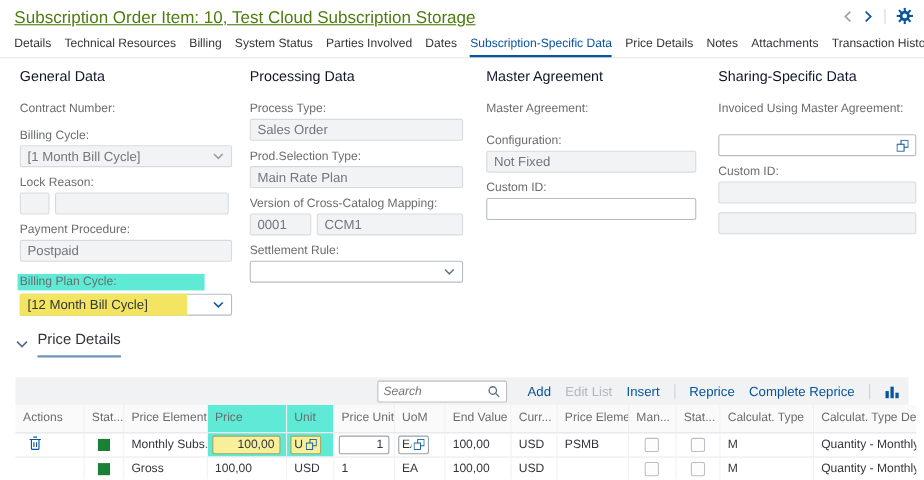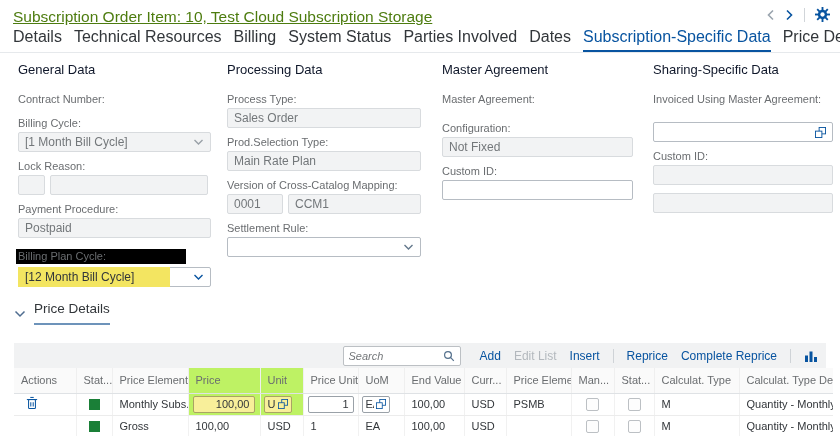--- a/index.html
+++ b/index.html
@@ -12,61 +12,61 @@
   
   .titlebar { position:absolute; top:0; left:0; right:0; height:30px; }
   .page-title { position:absolute; left:13px; top:8px; font-size:15.5px; font-weight:400; color:#4d7c0f; white-space:nowrap;text-decoration:underline; }
   .nav-icons { position:absolute; right:10px; top:7px; display:flex; align-items:center; gap:10px; }
   .vsep { width:1px; height:14px; background:#d1d5d9; }
   .icon-btn { display:flex; align-items:center; justify-content:center; cursor:pointer; }
   
   .tabbar { position:absolute; top:30px; left:0; right:0; height:23px;
     border-bottom:1px solid #e6e9ec; display:flex; align-items:flex-end; gap:12px;
     padding-left:13px; white-space:nowrap; overflow:hidden; }
-  .tab { font-size:16px; color:#32363a; padding-bottom:6px; cursor:pointer; }
+  .tab { font-size:11px; color:#32363a; padding-bottom:6px; cursor:pointer; }
   .tab.selected { color:#0854a0; border-bottom:3px solid #0854a0; margin-bottom:-1px; padding-bottom:4px; }
   
   .form-col { position:absolute; top:62px; }
   .c1 { left:18px;  width:193px; }
   .c2 { left:227px; width:194px; }
   .c3 { left:442px; width:191px; }
   .c4 { left:653px; width:180px; }
   .sec-title { font-size:13px; color:#0f172a; font-weight:400; margin-bottom:16px; }
   .lbl { display:block; font-size:11px; color:#6a6d70; margin-bottom:3px; white-space:nowrap; }
   .grp { margin-bottom:8px; }
   .grp.lbl-only { margin-bottom:12px; }
   .grp.lbl-only-lg { margin-bottom:17px; }
   .fld { height:20px; border:1px solid #b6bcc3; border-radius:2px; background:#fff;
     display:flex; align-items:center; padding:0 6px; font-size:12px; color:#32363a; position:relative; }
   .fld.dis { background:#f2f3f4; border-color:#d8dbde; color:#73777a; }
   .fld .ftxt { position:relative; z-index:2; white-space:nowrap; overflow:hidden; }
   .fld .chev { margin-left:auto; position:relative; z-index:2; display:flex; }
   .row2 { display:flex; gap:5px; }
-  .hl-label { background:#000000; display:inline-block; width:170px; padding:1px 0 2px 2px; margin-left:-2px; }
+  .hl-label { background:#5eead4; display:inline-block; width:170px; padding:1px 0 2px 2px; margin-left:-2px; }
   .hl-cover { position:absolute; left:-1px; top:-1px; bottom:-1px; width:152px; background:#f3e561; z-index:1; }
   
   .pd-head { position:absolute; left:14px; top:301px; display:flex; align-items:flex-start; gap:8px; }
   .pd-title { font-size:13.5px; color:#32363a; border-bottom:2px solid #6d93ba; padding-bottom:7px; }
   .pd-chevron { margin-top:3px; cursor:pointer; }
   .toolbar { position:absolute; left:14px; top:343px; width:812px; height:25px; background:#f1f2f3;
     display:flex; align-items:center; justify-content:flex-end; gap:13px; padding-right:8px; }
   .search { width:118px; height:20px; background:#fff; border:1px solid #bcc0c4; border-radius:2px;
     display:flex; align-items:center; padding:0 5px; margin-right:6px; }
   .search input { border:none; outline:none; width:100%; font-size:11px; font-style:italic; color:#32363a;
     font-family:"Liberation Sans","DejaVu Sans",sans-serif; background:transparent; }
   .search input::placeholder { color:#74777a; font-style:italic; }
   .tbtn { font-size:12px; color:#0854a0; cursor:pointer; white-space:nowrap; }
   .tbtn.disabled { color:#b3b8bd; cursor:default; }
   .tsep { width:1px; height:14px; background:#cfd3d7; }
   
   table.pdt { position:absolute; left:14px; top:368px; width:819px; border-collapse:collapse; table-layout:fixed; }
   .pdt th { height:25px; font-size:11px; font-weight:400; color:#6a6d70; text-align:left;
     padding:0 7px; background:#fafafa; border-bottom:1px solid #dfe2e5; border-right:1px solid #efefef;
     white-space:nowrap; overflow:hidden; }
-  .pdt th.hl, .pdt td.hl { background:#bef264; }
+  .pdt th.hl, .pdt td.hl { background:#5eead4; }
   .pdt td { height:22px; font-size:11px; color:#32363a; padding:0 7px; border-bottom:1px solid #ececec;
     border-right:1px solid #f1f1f1; white-space:nowrap; overflow:hidden; background:#fff; }
   .pdt td:last-child, .pdt th:last-child { border-right:none; }
   .status-sq { display:inline-block; width:11px; height:11px; background:#1a7f37; vertical-align:middle; }
   .cell-input { height:17px; border:1px solid #9aa1a8; border-radius:2px; background:#fff; font-size:11px;
     color:#32363a; padding:0 4px; font-family:"Liberation Sans","DejaVu Sans",sans-serif; outline:none; }
   .cell-input.num { text-align:right; }
   .cell-input.ylw { background:#f8ef9a; border-color:#a9a464; }
   .mini-field { display:inline-flex; align-items:center; height:17px; border:1px solid #9aa1a8; border-radius:2px;
     background:#fff; padding:0 3px; gap:2px; vertical-align:middle; }

